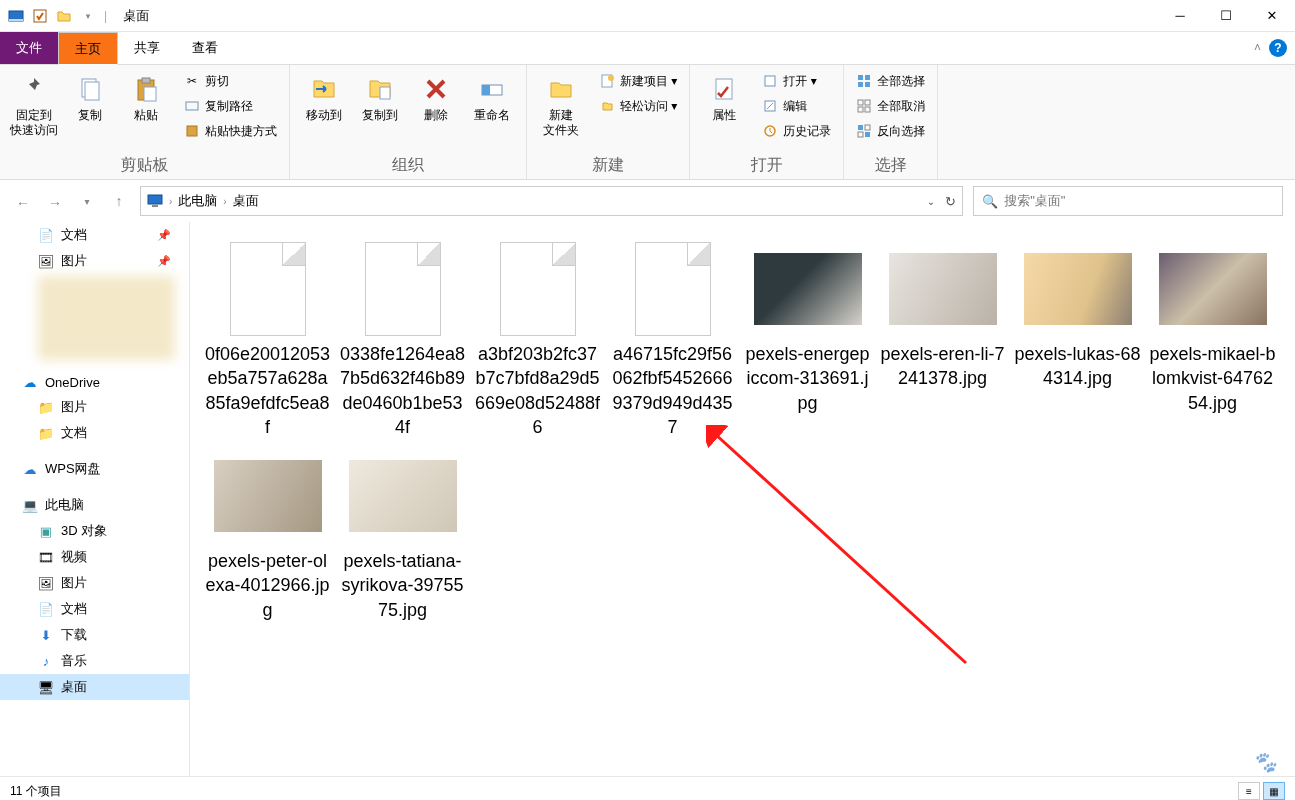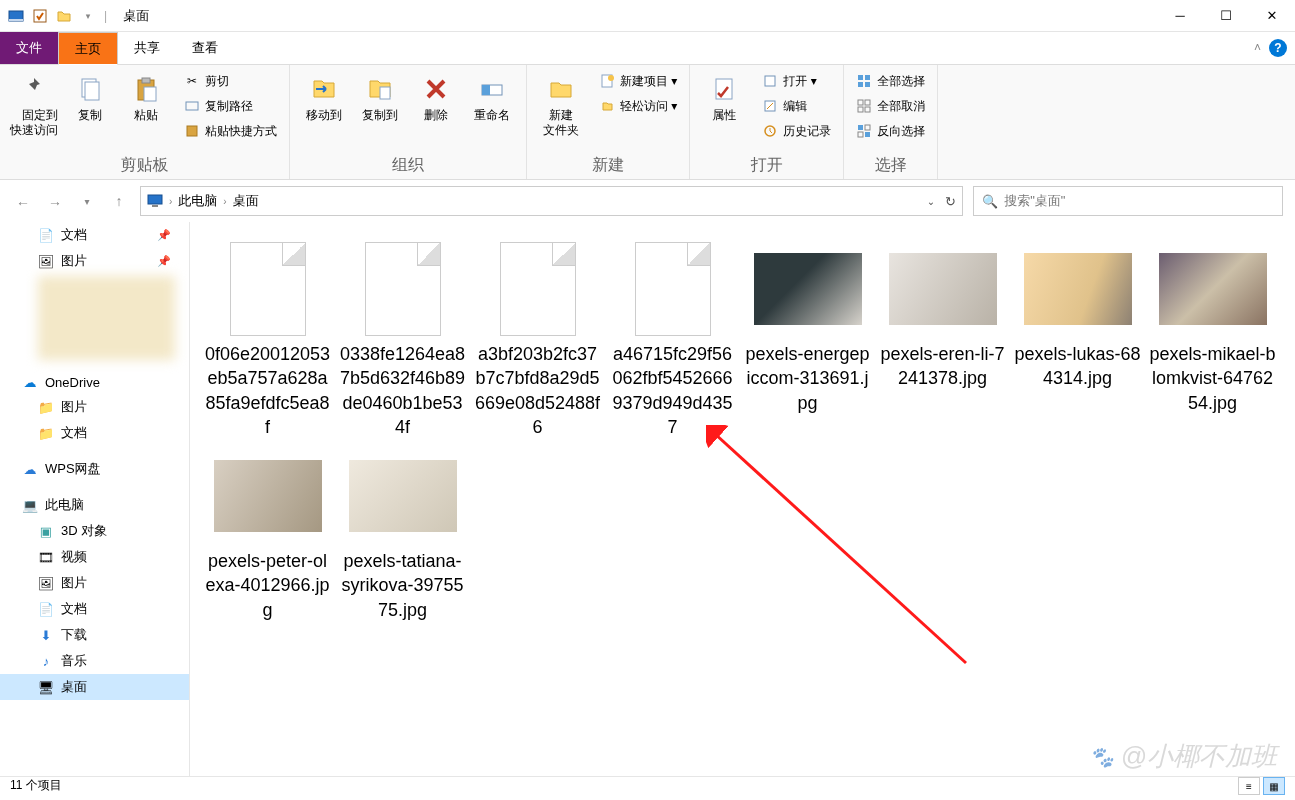--- a/index.html
+++ b/index.html
@@ -55,21 +55,21 @@
 .content { flex: 1; padding: 18px 10px; overflow-y: auto; }
 .grid { display: flex; flex-wrap: wrap; gap: 8px 0; }
 .item { width: 135px; display: flex; flex-direction: column; align-items: center; text-align: center; }
 .thumb { width: 108px; height: 98px; display: flex; align-items: center; justify-content: center; margin-bottom:4px;}
 .file-ico { width: 76px; height: 94px; background: #fff; border: 1px solid #ccc; position: relative; }
 .file-ico::before { content:""; position:absolute; top:0; right:0; width:22px; height:22px; background:linear-gradient(135deg,#fff 50%, #ddd 50%); border-left:1px solid #ccc; border-bottom:1px solid #ccc;}
 .img-thumb { width: 108px; height: 72px; }
 .fname { font-size: 18px; line-height: 1.35; word-break: break-all; padding: 0 4px; }
 
 
-.statusbar { height: 24px; border-top: 1px solid #e6e6e6; display: flex; align-items: flex-start; padding: 0 10px; font-size: 12px; }
+.statusbar { height: 24px; border-top: 1px solid #e6e6e6; display: flex; align-items: flex-end; padding: 0 10px; font-size: 12px; }
 .statusbar .right { margin-left: auto; display: flex; gap: 3px; }
 .view-toggle { width: 22px; height: 18px; border: 1px solid #ccc; display:flex; align-items:center; justify-content:center; font-size:10px;}
 .view-toggle.active { background: #cce8ff; border-color:#69b3f0;}
 
 
 .arrow-overlay { position: absolute; top: 425px; left: 706px; pointer-events: none; }
 
 
 .watermark { position:absolute; right:18px; bottom:26px; color:#bbb; font-size:26px; font-style:italic; font-weight:500; opacity:0.55; display:flex; align-items:center; gap:6px;}
 .watermark .paw{font-size:20px;}
@@ -121,21 +121,21 @@
 <div class="ribbon">
 
   <div class="group">
     <div class="group-body">
       <div class="rbtn-lg">
         <span class="ric">
             <svg width="28" height="28">
               <path d="M14 3l6 6-3 1-2 5-3-3-6 6 6-6-3-3 5-2z" fill="#5b5b5b"></path>
             </svg>
           </span>
-        <span style="white-space:pre;text-align:right;">固定到
+        <span style="white-space:pre;">固定到
 快速访问</span>
       </div>
       <div class="rbtn-lg">
         <span class="ric">
             <svg width="28" height="28">
               <rect x="6" y="4" width="14" height="18" fill="#fff" stroke="#8aa4c4"></rect>
               <rect x="9" y="7" width="14" height="18" fill="#fff" stroke="#8aa4c4"></rect>
             </svg>
           </span>
         <span>复制</span>
@@ -502,14 +502,13 @@
   <defs>
       <marker id="ah" markerWidth="12" markerHeight="12" refX="2" refY="5" orient="auto">
         <path d="M0 0L10 5L0 10z" fill="#ff1a1a"></path>
       </marker>
     </defs>
   <line x1="260" y1="238" x2="8" y2="8" stroke="#ff1a1a" stroke-width="3" marker-end="url(#ah)"></line>
 </svg>
 
 <div class="watermark">
     <span class="paw">🐾</span>
-    <span>@小椰不加班</span>
   </div>
 
 </body></html>

